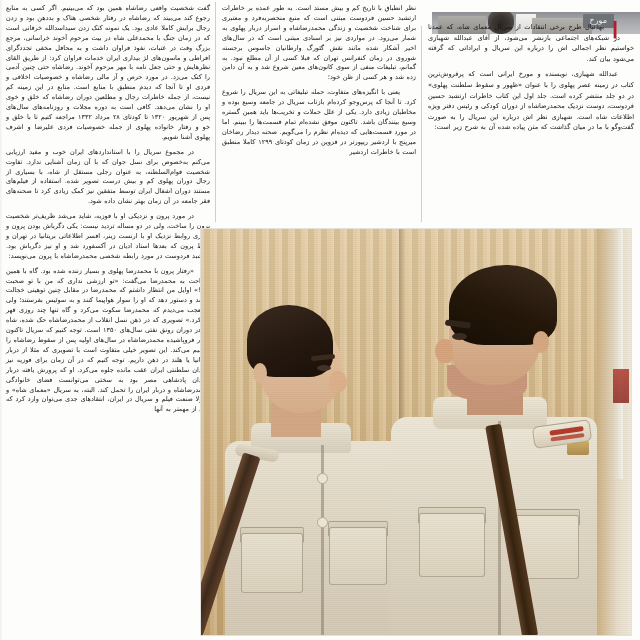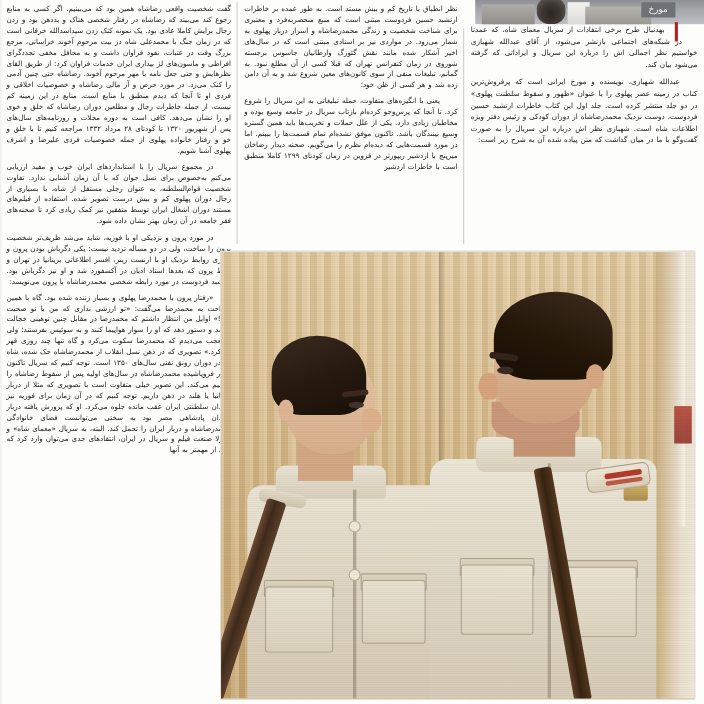--- a/index.html
+++ b/index.html
@@ -11,21 +11,21 @@
     position:relative;
   }
   #page{
     position:absolute;inset:0;width:640px;height:640px;
     background:#fdfdfc;
     overflow:hidden;
   }
 
   
   .top-strip{
-    position:absolute;top:0;right:0;width:208px;height:22px;
+    position:absolute;top:12px;right:0;width:208px;height:22px;
     overflow:hidden;
     background:linear-gradient(180deg,#8d8f93 0%,#a5a7ab 40%,#bcbec2 100%);
   }
   .top-strip .ts-face{
     position:absolute;top:-2px;left:56px;width:26px;height:24px;
     background:radial-gradient(circle at 50% 60%,#2a2622 0%,#3d3733 45%,#6c6560 100%);
     border-radius:40% 40% 45% 45%;
   }
   .top-strip .ts-white{
     position:absolute;top:2px;left:84px;width:20px;height:22px;

